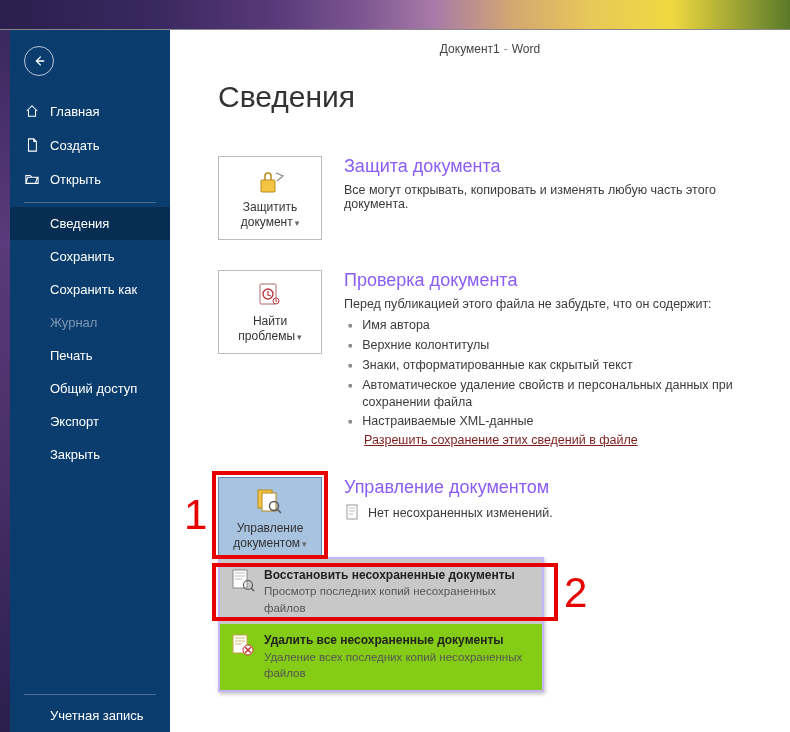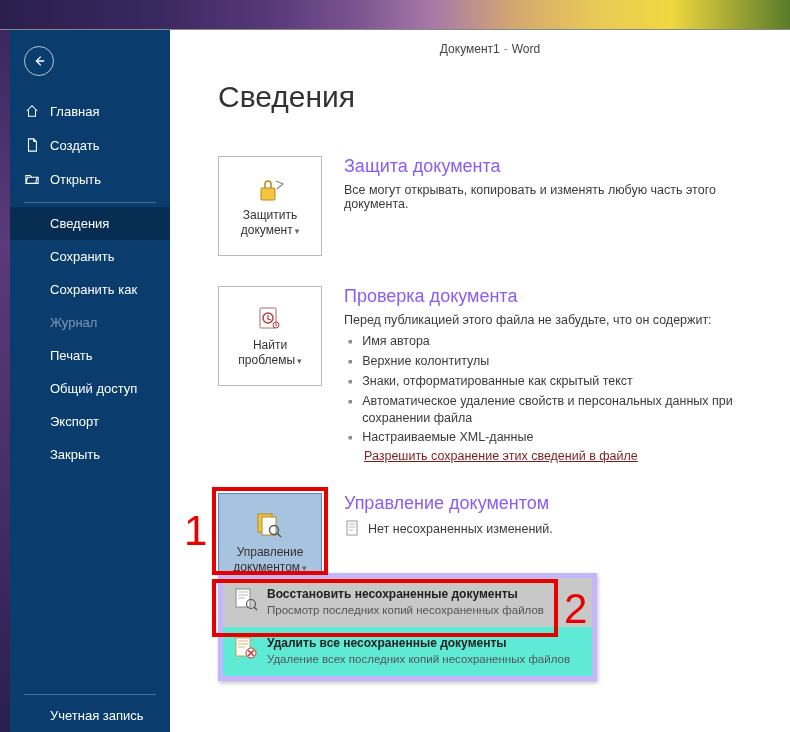--- a/index.html
+++ b/index.html
@@ -16,39 +16,39 @@
 .sidebar-item .ic { width: 16px; height: 16px; margin-right: 10px; display: flex; align-items: center; justify-content: center; }
 .sidebar-item .ic svg { width: 14px; height: 14px; fill: none; stroke: #fff; stroke-width: 1.2; }
 .sidebar-sep { height: 1px; background: rgba(255,255,255,0.25); margin: 6px 14px 4px 14px; }
 .sidebar-item.active { background: #072d52; }
 .sidebar-item.indent { padding-left: 40px; }
 .sidebar-item.disabled { color: rgba(255,255,255,0.45); }
 .sidebar-bottom { position: absolute; bottom: 0; left: 0; right: 0; }
 .main { flex: 1; background: #fff; padding: 8px 28px 20px 48px; overflow: hidden; position: relative; }
 .page-title { font-size: 30px; font-weight: 300; color: #333; margin: 20px 0 42px 0; }
 .section { display: flex; gap: 22px; margin-bottom: 30px; align-items: flex-start; }
-.tile { width: 104px; height: 100px; border: 1px solid #bbb; background: #fff; display: flex; flex-direction: column; align-items: center; justify-content: center; padding: 6px 4px; cursor: pointer; font-size: 12px; color: #333; text-align: center; line-height: 1.25; position: relative; }
+.tile { width: 104px; height: 84px; border: 1px solid #bbb; background: #fff; display: flex; flex-direction: column; align-items: center; justify-content: center; padding: 6px 4px; cursor: pointer; font-size: 12px; color: #333; text-align: center; line-height: 1.25; position: relative; }
 .tile .tic { width: 34px; height: 30px; margin-bottom: 4px; display: flex; align-items: center; justify-content: center; }
 .tile .arrow { font-size: 9px; color: #666; margin-left: 2px; }
 .info { flex: 1; font-size: 12.5px; color: #3b3b3b; }
 .info h3 { font-size: 18px; font-weight: 400; color: #8b5cf6; margin-bottom: 6px; }
 .info ul { list-style: none; margin-top: 6px; }
 .info li { display: flex; align-items: flex-start; margin-bottom: 3px; line-height: 1.35; }
 .info li::before { content: "■"; font-size: 7px; color: #888; margin: 4px 10px 0 4px; }
 .info a { color: #7f1d1d; text-decoration: underline; cursor: pointer; margin-left: 20px; }
 .icon-doc { width: 16px; height: 16px; display: inline-flex; align-items: center; justify-content: center; margin-right: 8px; }
 .manage-section { position: relative; margin-top: 8px; }
 .highlight-box { position: absolute; border: 4px solid #e60000; pointer-events: none; }
 .hl1 { top: -6px; left: -6px; width: 116px; height: 88px; }
 .hl2 { top: 86px; left: -6px; width: 346px; height: 58px; }
 .hl-num { position: absolute; font-size: 42px; font-weight: 400; color: #e60000; }
 .n1 { top: 14px; left: -34px; }
 .n2 { top: 92px; left: 346px; }
 .tile.active { background: #a8c3e0; border-color: #5a87b8; }
-.dropdown { position: absolute; top: 80px; left: 0; width: 379px; border: 5px solid #c4b5fd; background: #5eead4; box-shadow: 1px 2px 4px rgba(0,0,0,0.25); }
+.dropdown { position: absolute; top: 80px; left: 0; width: 326px; border: 2px solid #c4b5fd; background: #84cc16; box-shadow: 1px 2px 4px rgba(0,0,0,0.25); }
 .dd-item { display: flex; align-items: flex-start; padding: 8px 10px; font-size: 12px; cursor: pointer; }
 .dd-item.hover { background: #c8c8c8; }
 .dd-item .ddic { width: 26px; height: 26px; margin-right: 8px; display: flex; align-items: center; justify-content: center; flex-shrink: 0; }
 .dd-item .ddtxt { line-height: 1.35; }
 .dd-item .ddtxt b { font-weight: 600; color: #222; display: block; }
 .dd-item .ddtxt span { color: #555; font-size: 11.5px; }
 </style>
 </head>
 <body>
 

